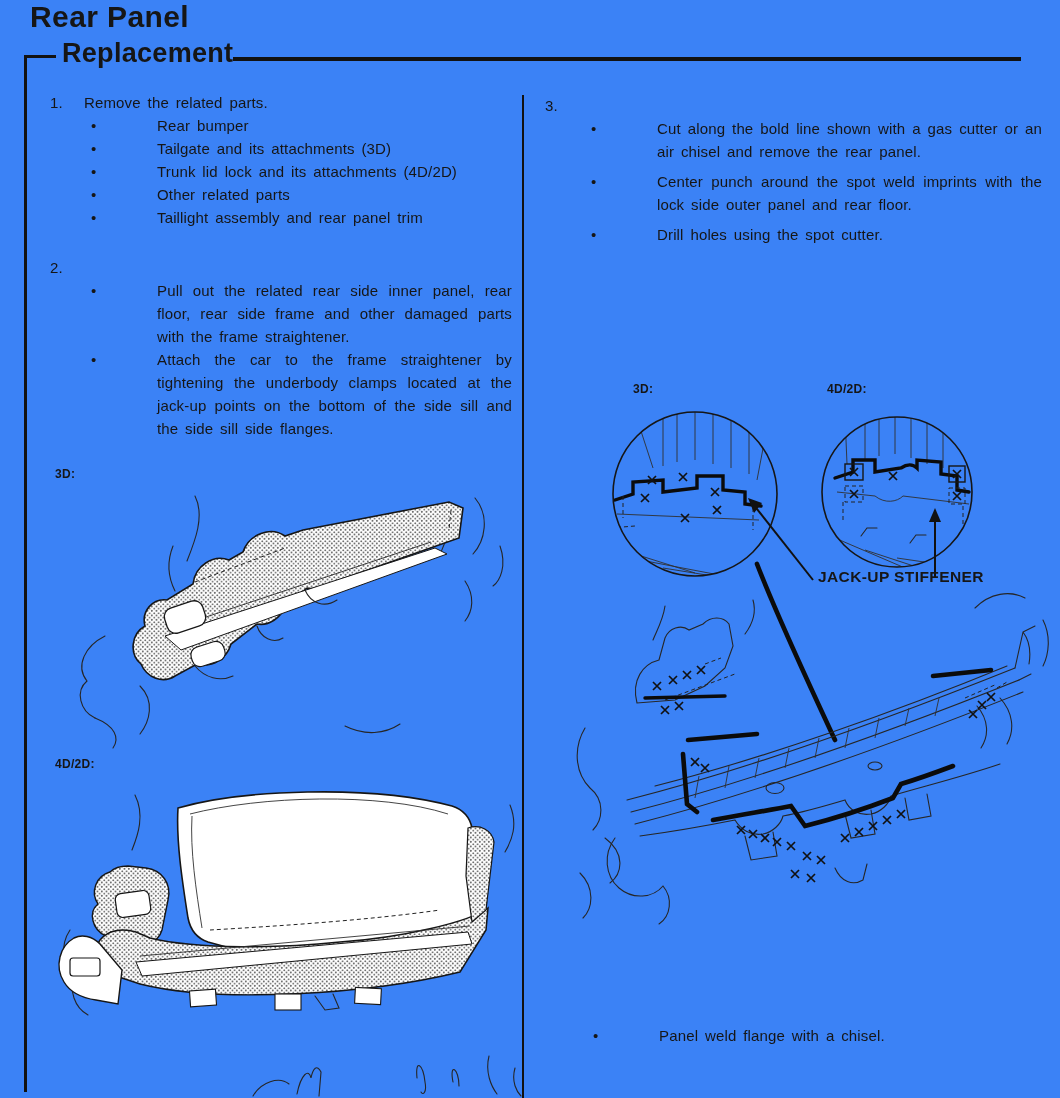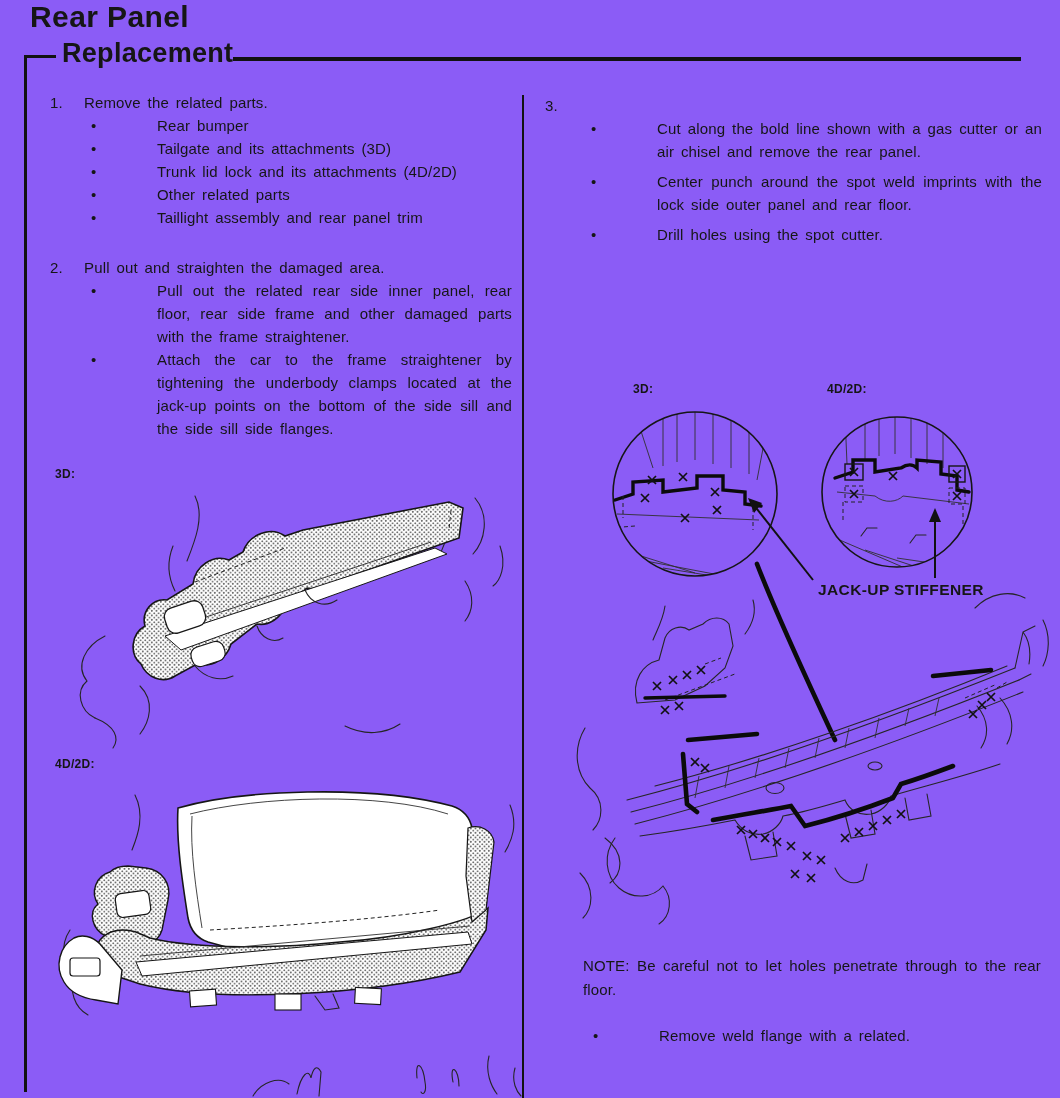--- a/index.html
+++ b/index.html
@@ -1,17 +1,17 @@
 <!DOCTYPE html>
 <html><head>
 <meta charset="utf-8">
 <style>
   html,body{margin:0;padding:0;background:#ffffff;}
   #page{
-    position:relative;width:1060px;height:1098px;background:#8b5cf6;overflow:hidden;
+    position:relative;width:1060px;height:1098px;background:#3b82f6;overflow:hidden;
     font-family:"Liberation Sans","DejaVu Sans",sans-serif;color:#161616;
   }
   .abs{position:absolute;}
   
   .h-main{font-size:30px;font-weight:bold;letter-spacing:0.4px;line-height:34px;}
   .h-sub{font-size:27px;font-weight:bold;letter-spacing:0.3px;line-height:24px;}
   
   .rule{background:#121212;}
   
   .body-txt{font-size:15px;line-height:23px;letter-spacing:0.15px;word-spacing:2.5px;}
@@ -72,21 +72,20 @@
       <div class="bullet-row">
           <span class="bullet-marker">•</span>
           <span class="bullet-text">Taillight assembly and rear panel trim</span>
         </div>
     </div>
   </div>
 
   <div class="abs body-txt" style="left:50px;top:256px;width:462px;">
     <div class="step-head">
       <span class="step-num">2.</span>
-      <span>Pull out and straighten the damaged area.</span>
     </div>
     <div class="bullets just" style="padding-left:38px;">
       <div class="bullet-row">
           <span class="bullet-marker">•</span>
           <span class="bullet-text">Pull out the related rear side inner panel, rear floor, rear side frame and other damaged parts with the frame straightener.</span>
         </div>
       <div class="bullet-row">
           <span class="bullet-marker">•</span>
           <span class="bullet-text">Attach the car to the frame straightener by tightening the underbody clamps located at the jack-up points on the bottom of the side sill and the side sill side flanges.</span>
         </div>
@@ -313,24 +312,23 @@
         <use href="#xm2" x="328" y="458"></use>
       <use href="#xm2" x="342" y="452"></use>
         <use href="#xm2" x="356" y="446"></use>
       <use href="#xm2" x="428" y="346"></use>
         <use href="#xm2" x="437" y="337"></use>
         <use href="#xm2" x="446" y="329"></use>
       <path class="dashl" d="M160,296 L176,290 M452,320 L462,314"></path>
     </g>
   </svg>
 
-  <div class="abs callout" style="left:818px;top:581px;">JACK-UP STIFFENER</div>
-
-  <div class="abs body-txt" style="left:583px;top:954px;width:458px;text-align:justify;line-height:24px;">NOTE: Be careful not to let holes penetrate through to the rear floor.</div>
+  <div class="abs callout" style="left:818px;top:568px;">JACK-UP STIFFENER</div>
+
 
   <div class="abs body-txt" style="left:590px;top:1024px;width:450px;">
     <div class="bullet-row">
       <span class="bullet-marker">•</span>
-      <span class="bullet-text">Remove weld flange with a related.</span>
+      <span class="bullet-text">Panel weld flange with a chisel.</span>
     </div>
   </div>
 
 </div>
 
 </body></html>

